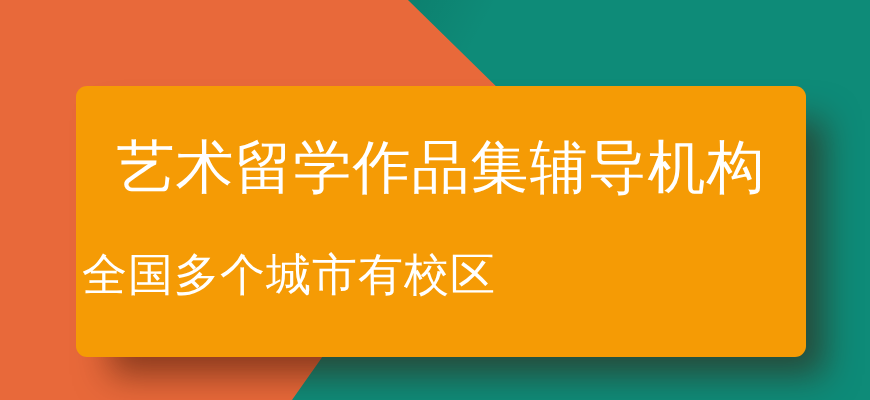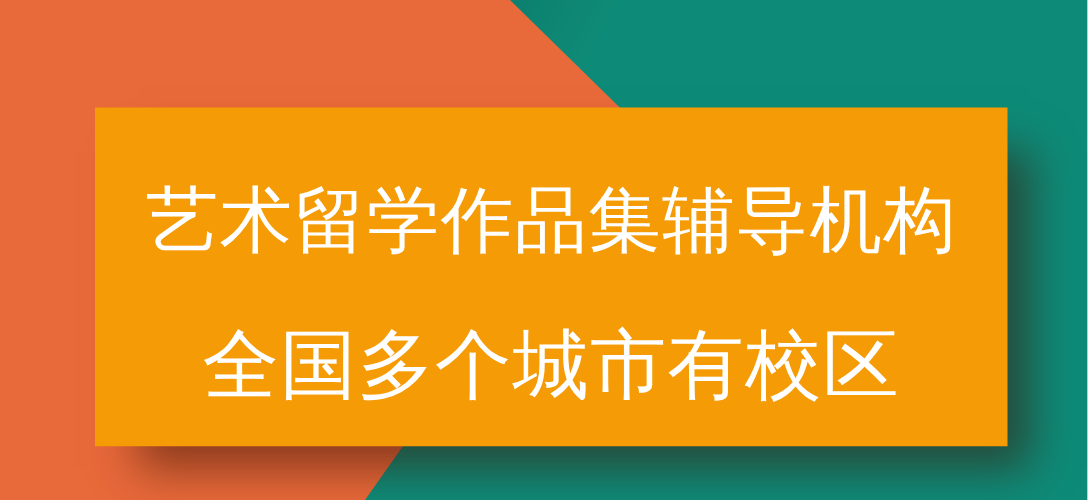--- a/index.html
+++ b/index.html
@@ -56,39 +56,39 @@
     top: 86px;
     width: 730px;
     height: 271px;
     background: #f59b05;
     box-shadow: 26px 26px 34px -8px rgba(60,20,5,0.55);
     display: flex;
     flex-direction: column;
     align-items: center;
     justify-content: flex-start;
     box-sizing: border-box;
-    padding: 16px;
+    padding: 6px;
+    border-radius: 11px;
   }
   .headline {
     width: 100%;
     text-align: center;
     color: #ffffff;
     font-size: 58px;
     line-height: 1;
     font-weight: 400;
     letter-spacing: 1px;
     margin-top: 46px;
     white-space: nowrap;
     font-family: "Liberation Sans", "DejaVu Sans", sans-serif;
   }
   .subline {
     width: 100%;
-    text-align: center;
     color: #ffffff;
-    font-size: 61px;
+    font-size: 45px;
     line-height: 1;
     font-weight: 400;
     letter-spacing: 1px;
     margin-top: 56px;
     white-space: nowrap;
     font-family: "Liberation Sans", "DejaVu Sans", sans-serif;
   }
 </style>
 </head>
 <body>

